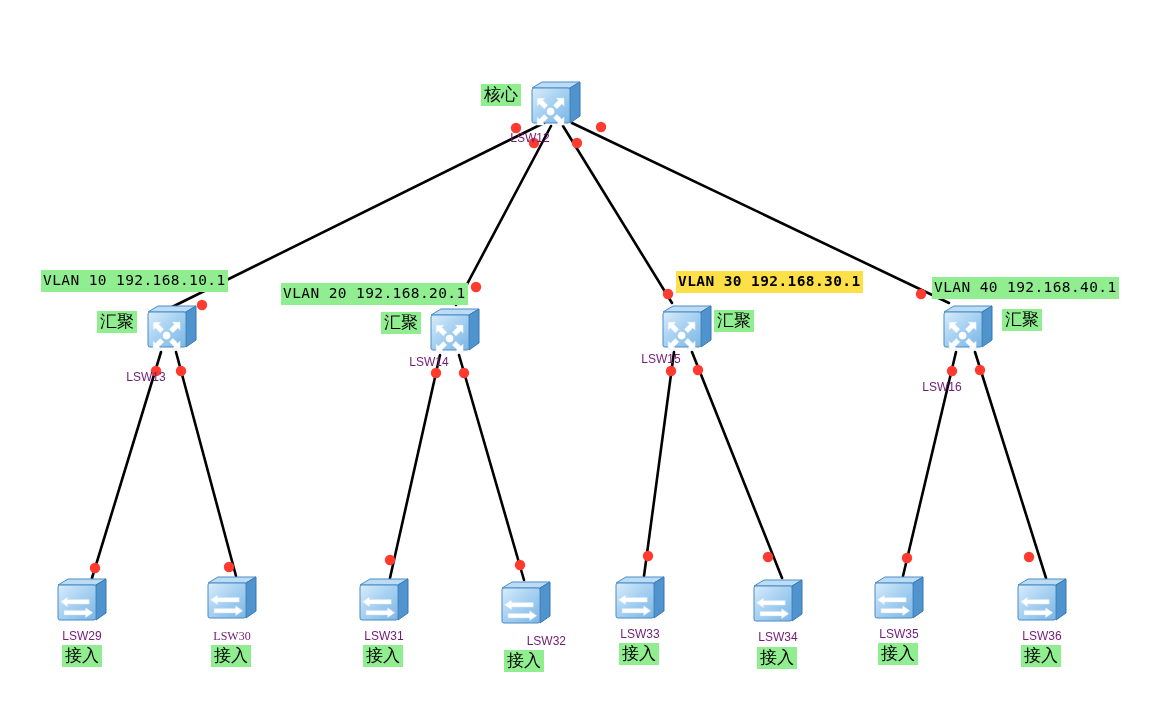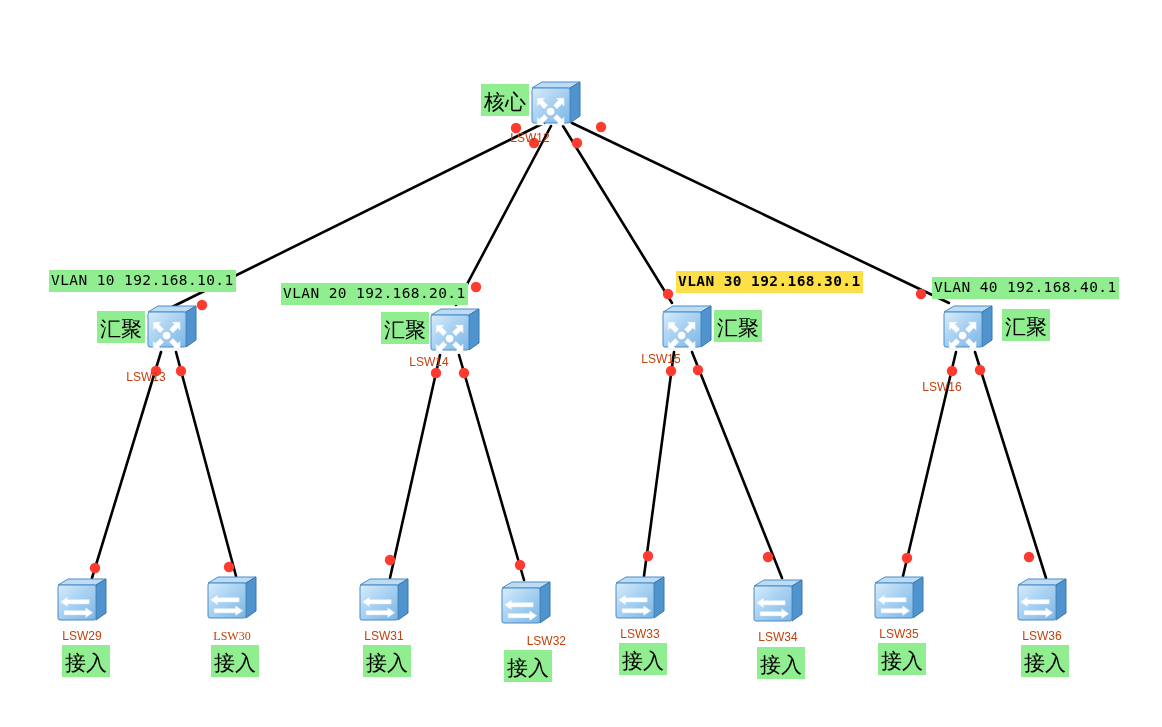--- a/index.html
+++ b/index.html
@@ -7,43 +7,43 @@
   #canvas{position:relative;width:1162px;height:727px;background:#ffffff;}
   #links{position:absolute;left:0;top:0;width:1162px;height:727px;}
 
   .node{position:absolute;width:54px;height:54px;}
   .node svg{display:block;width:54px;height:54px;}
 
   .dev-label{
     position:absolute;
     font-family:"Liberation Sans",sans-serif;
     font-size:12px;
-    color:#c2410c;
+    color:#701a75;
     white-space:nowrap;
     text-align:center;
     line-height:14px;
   }
 
   .tag{
     position:absolute;
     background:#90ee90;
     color:#000000;
     white-space:nowrap;
     line-height:1;
   }
   .tag-vlan{
     font-family:"DejaVu Sans Mono","Liberation Mono",monospace;
     font-size:14.5px;
     letter-spacing:0.4px;
     padding:3px 2px 4px 2px;
   }
   .tag-role{
     font-family:"DejaVu Sans","Liberation Sans",sans-serif;
-    font-size:21px;
-    padding:8px 3px 3px 3px;
+    font-size:17px;
+    padding:2px 3px 3px 3px;
   }
 </style>
 </head>
 <body>
 
 <div id="canvas">
   <svg id="links" viewBox="0 0 1162 727" xmlns="http://www.w3.org/2000/svg">
       <line x1="544" y1="123" x2="172" y2="307" stroke="#000000" stroke-width="2.6" stroke-linecap="round"></line>
       <line x1="551" y1="126" x2="456" y2="305" stroke="#000000" stroke-width="2.6" stroke-linecap="round"></line>
       <line x1="563" y1="126" x2="672" y2="303" stroke="#000000" stroke-width="2.6" stroke-linecap="round"></line>
@@ -128,21 +128,21 @@
                 <polygon points="39,9 39,18 36.5,15.5 31,21 27,17 32.5,11.5 30,9"></polygon>
                 <polygon points="9,39 9,30 11.5,32.5 17,27 21,31 15.5,36.5 18,39"></polygon>
                 <polygon points="39,39 30,39 32.5,36.5 27,31 31,27 36.5,32.5 39,30"></polygon>
               </g>
               <circle cx="24" cy="24" r="4.2" fill="#ffffff"></circle>
             </g>
           </g>
         </svg>
       </div>
       <div class="dev-label" style="left: 106px; top: 370px; width: 80px;">LSW13</div>
-      <div class="tag tag-vlan" style="left: 49px; top: 270px; background: rgb(144, 238, 144);">VLAN 10 192.168.10.1</div>
+      <div class="tag tag-vlan" style="left: 41px; top: 270px; background: rgb(144, 238, 144);">VLAN 10 192.168.10.1</div>
       <div class="tag tag-role" style="left: 97px; top: 311px; background: rgb(144, 238, 144);">汇聚</div>
       <div class="node" style="left: 429px; top: 303px;">
         <svg viewBox="0 0 54 54" xmlns="http://www.w3.org/2000/svg">
           <defs>
             <linearGradient id="gl3-switch" x1="0" y1="0" x2="1" y2="1">
               <stop offset="0" stop-color="#d8ecfb"></stop>
               <stop offset="0.45" stop-color="#a9d2f2"></stop>
               <stop offset="1" stop-color="#7cb6e4"></stop>
             </linearGradient>
           </defs>

